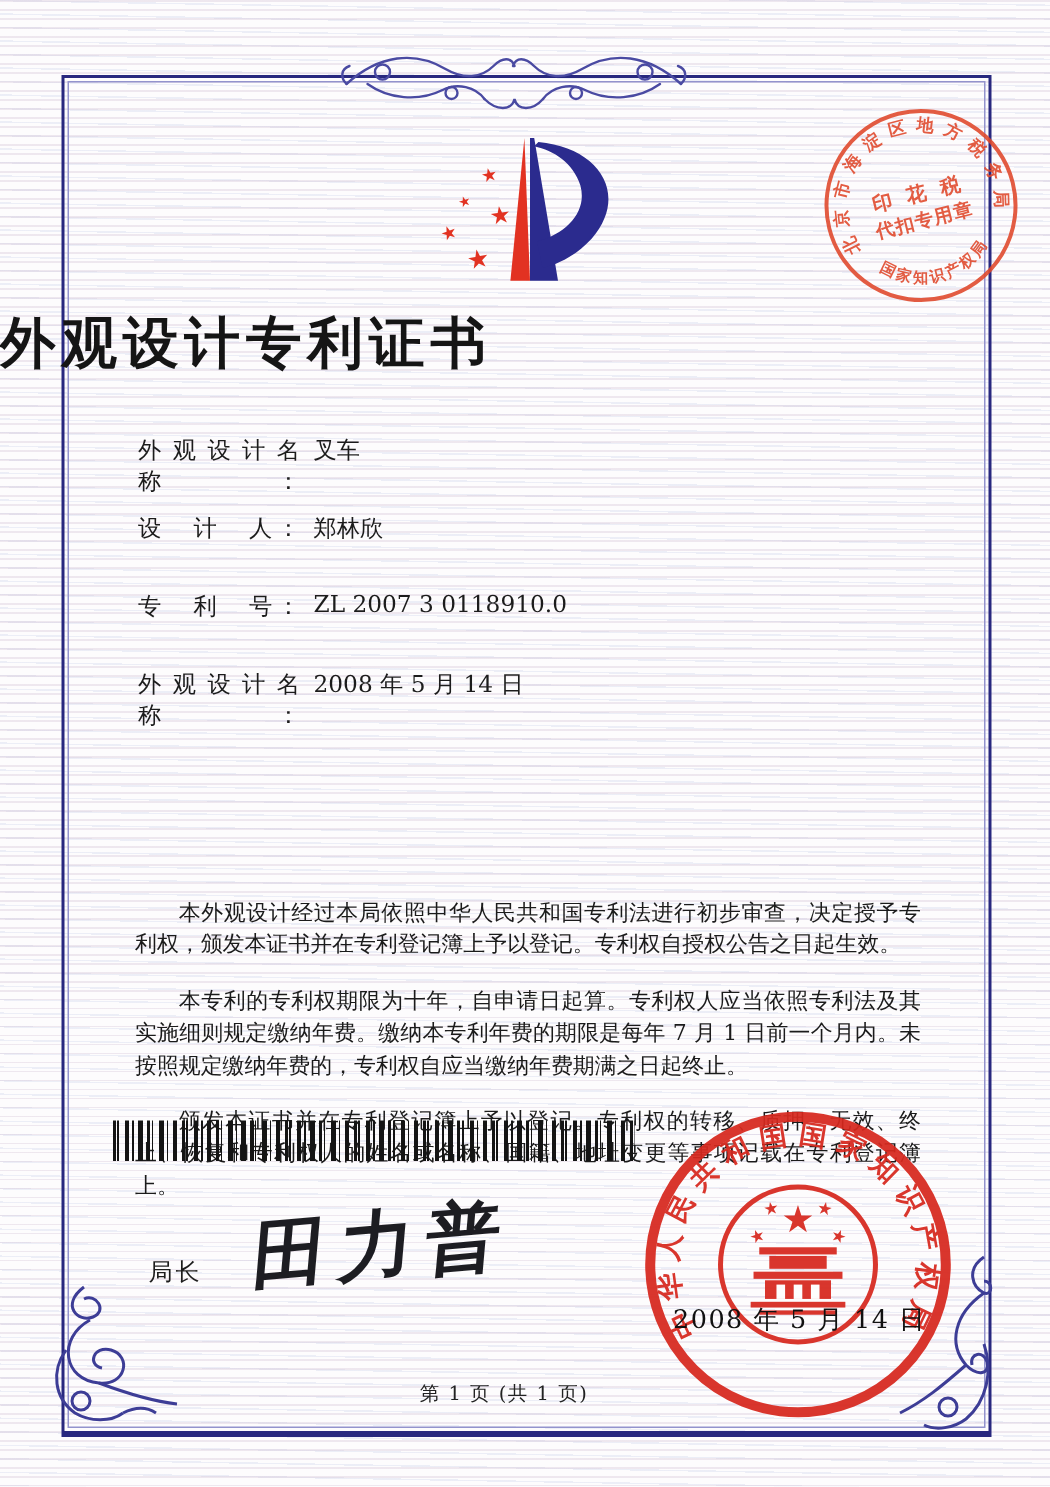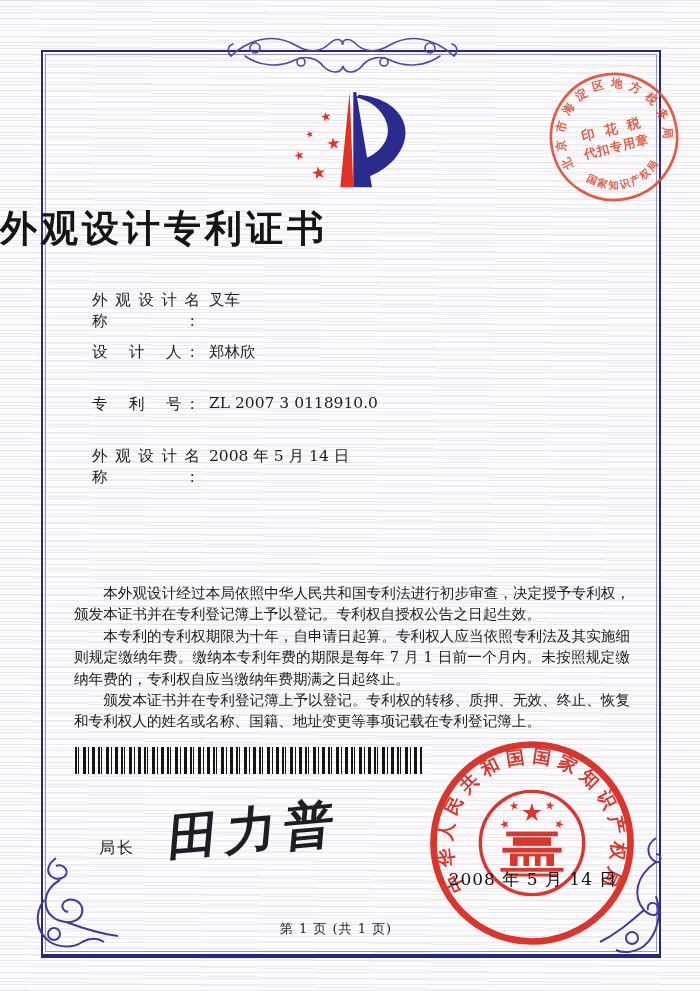--- a/index.html
+++ b/index.html
@@ -49,21 +49,21 @@
     text-align:justify;text-align-last:justify;
     vertical-align:top;
   }
   .field-value{margin-left:9px;}
   
   .body-text{
     position:absolute;left:74px;top:582px;width:556px;
     font-size:14.6px;line-height:21.4px;color:#1b1b1b;
     text-align:justify;
   }
-  .body-text p{margin:0;text-indent:2em;}
+  .body-text p{margin:16px;text-indent:2em;}
   
   .barcode{
     position:absolute;left:75px;top:747px;width:348px;height:27px;
     background-image:repeating-linear-gradient(90deg,
       #141414 0 2px, transparent 2px 3px,
       #141414 3px 4px, transparent 4px 8px,
       #141414 8px 11px, transparent 11px 13px,
       #141414 13px 14px, transparent 14px 17px,
       #141414 17px 20px, transparent 20px 23px);
   }

